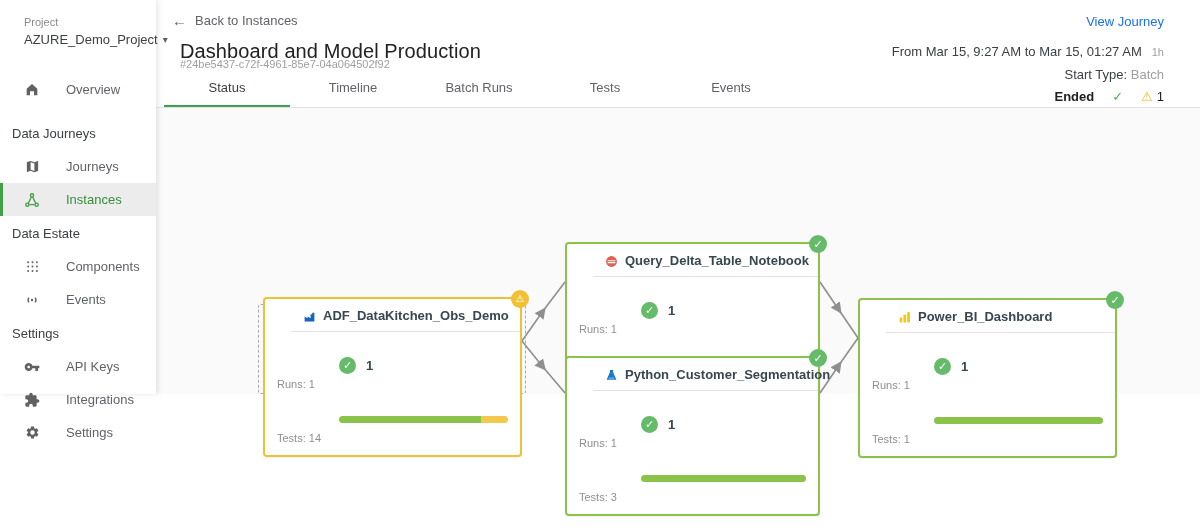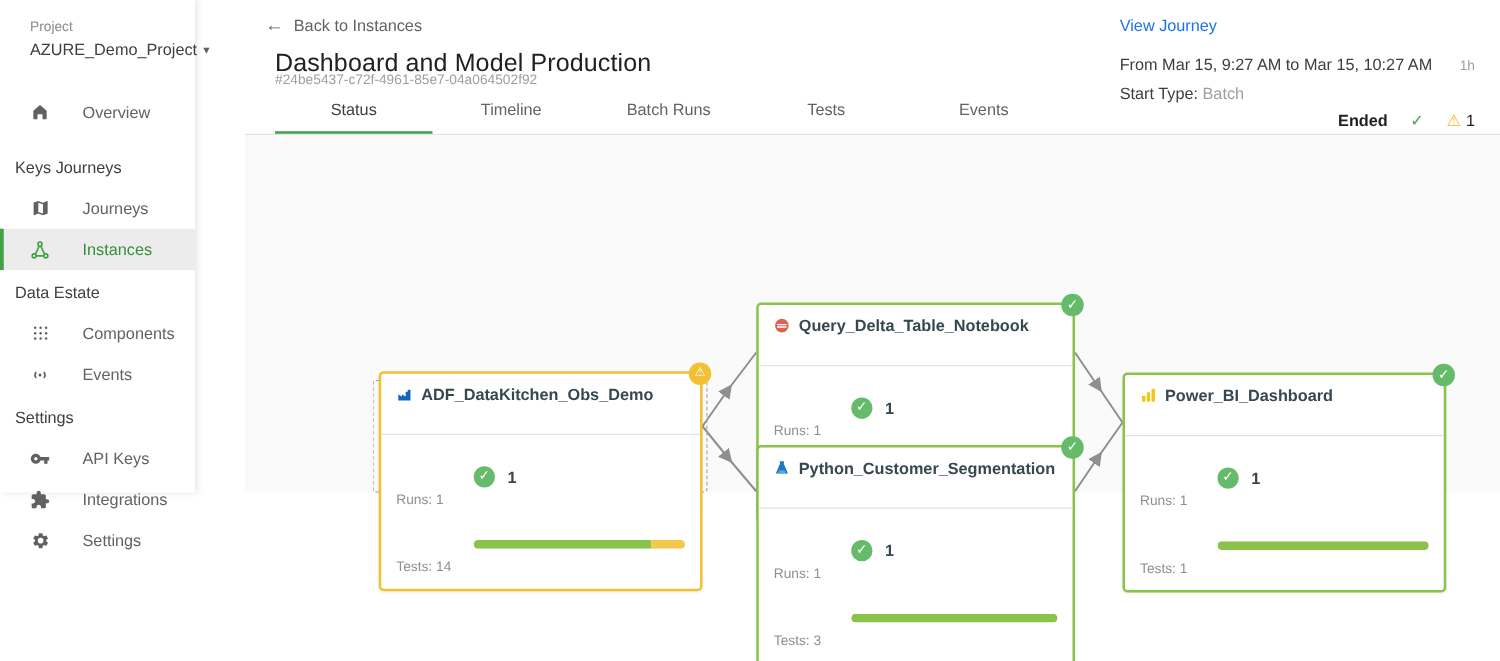--- a/index.html
+++ b/index.html
@@ -1,18 +1,18 @@
 <!DOCTYPE html>
 <html><head>
 <meta charset="utf-8">
 <style>
   * { margin:0; padding:0; box-sizing:border-box; }
   html,body { width:1200px; height:529px; overflow:hidden; background:#fff;
     font-family:"Liberation Sans", sans-serif; -webkit-font-smoothing:antialiased; }
-  .app { display:flex; width:1200px; height:394px;gap:40px; }
+  .app { display:flex; width:1200px; height:394px; }
 
   
   .sidebar { width:156px; height:100%; background:#fff; position:relative; z-index:5;
     box-shadow:2px 0 5px rgba(0,0,0,0.10); flex:0 0 156px; }
   .project-block { padding:16px 10px 0 24px; }
   .project-label { font-size:11px; color:#8a8a8a; margin-bottom:4px; }
   .project-name { font-size:13px; color:#3c4043; font-weight:500; display:flex; align-items:center; gap:5px; cursor:pointer; }
   .caret { font-size:10px; color:#5f6368; }
   .nav { margin-top:26px; }
   .nav-item { display:flex; align-items:center; height:33px; padding-left:24px; gap:26px;
@@ -25,51 +25,51 @@
   .nav-gap { height:10px; }
 
   
   .main { flex:1; display:flex; flex-direction:column; position:relative; background:#fff; }
   .hdr { position:relative; height:71px; }
   .back-link { position:absolute; left:16px; top:12px; font-size:13px; color:#5f6368; display:flex; align-items:center; gap:8px; cursor:pointer; }
   .back-arrow { font-size:15px; color:#5f6368; }
   .page-title { position:absolute; left:24px; top:40px; font-size:20px; color:#212121; font-weight:500; letter-spacing:0.1px; }
   .instance-id { position:absolute; left:24px; top:58px; font-size:11px; color:#9e9e9e; }
 
-  .summary { position:absolute; right:20px; top:12px; }
+  .summary { position:absolute; right:36px; top:12px; text-align:right; }
   .view-journey { font-size:13px; color:#1a73e8; cursor:pointer; }
   .time-row { margin-top:14px; font-size:13px; color:#3c4043; }
-  .duration { color:#9e9e9e; font-size:11px; margin-left:22px; }
+  .duration { color:#9e9e9e; font-size:11px; margin-left:10px; }
   .starttype-row { margin-top:8px; font-size:13px; }
   .starttype-label { color:#3c4043; font-weight:500; }
   .starttype-value { color:#9e9e9e; }
   .ended-row { margin-top:7px; font-size:13px; display:flex; justify-content:flex-end; align-items:center; gap:18px; }
   .ended-label { color:#212121; font-weight:700; }
   .ok-glyph { color:#4caf50; font-size:13px; }
   .warn-wrap { display:flex; align-items:center; gap:4px; color:#212121; }
   .warn-glyph { color:#f2b824; font-size:13px; }
 
   
-  .tabs { display:flex; padding-left:24px; border-bottom:1px solid #e4e4e4; height:37px; }
+  .tabs { display:flex; padding-left:8px; border-bottom:1px solid #e4e4e4; height:37px; }
   .tab { width:126px; text-align:center; font-size:13px; color:#5f6368; line-height:34px;
     cursor:pointer; position:relative; }
   .tab.active { color:#3c4043; font-weight:500; }
   .tab.active::after { content:""; position:absolute; left:0; right:0; bottom:0; height:2px; background:#3ca14a; }
 
   
   .canvas { position:relative; flex:1; background:#fafafa; }
   .edges { position:absolute; inset:0; }
 
   .dashed-outline { position:absolute; left:102px; top:196px; width:268px; height:90px;
     border:1px dashed #a8a8a8; border-radius:3px; background:transparent; }
 
   .node { position:absolute; background:#fff; border-radius:4px; box-shadow:0 1px 2px rgba(0,0,0,0.06); cursor:pointer; }
   .node.warning { border:2px solid #f2c033; }
   .node.success { border:2px solid #8bc34a; }
-  .node-head { display:flex; align-items:center; gap:7px; padding:9px 12px 24px 12px; border-bottom:1px solid #e3e3e3; }
+  .node-head { display:flex; align-items:flex-end; gap:7px; padding:9px 12px 8px 12px; border-bottom:1px solid #e3e3e3;margin-left:26px; }
   .node-title { font-size:13px; font-weight:700; color:#37474f; white-space:nowrap; }
   .node-body { padding:8px 12px 11px 12px; }
   .nrow { display:flex; align-items:center; margin-top:4px; }
   .nrow:first-child { margin-top:0; }
   .nlabel { font-size:11px; color:#8f8f8f; width:62px; flex:0 0 62px;margin-top:38px; }
   .check-circle { width:17px; height:17px; border-radius:50%; background:#66bb6a; color:#fff;
     font-size:11px; line-height:17px; text-align:center; flex:0 0 17px; }
   .runs-count { margin-left:10px; font-size:13px; font-weight:700; color:#37474f; }
   .tbar { height:7px; border-radius:4px; overflow:hidden; display:flex; flex:1; margin:2px 0; }
   .tbar .seg-green { background:#8bc34a; height:100%; }
@@ -101,21 +101,21 @@
       <div class="nav-item">
         <span class="nicon">
           <svg width="16" height="16" viewBox="0 0 24 24" fill="currentColor">
               <path d="M12 3L4 10v10h5v-6h6v6h5V10z"></path>
             </svg>
         </span>
         <span>Overview</span>
       </div>
 
       <div class="nav-gap"></div>
-      <div class="nav-section-title">Keys Journeys</div>
+      <div class="nav-section-title">Data Journeys</div>
       <div class="nav-item">
         <span class="nicon">
           <svg width="15" height="15" viewBox="0 0 24 24" fill="currentColor">
               <path d="M20.5 3l-.16.03L15 5.1 9 3 3.36 4.9c-.21.07-.36.25-.36.48V20.5c0 .28.22.5.5.5l.16-.03L9 18.9l6 2.1 5.64-1.9c.21-.07.36-.25.36-.48V3.5c0-.28-.22-.5-.5-.5zM15 19l-6-2.11V5l6 2.11V19z"></path>
             </svg>
         </span>
         <span>Journeys</span>
       </div>
       <div class="nav-item active">
         <span class="nicon">
@@ -189,21 +189,21 @@
       <div class="back-link">
         <span class="back-arrow">←</span>
         <span>Back to Instances</span>
       </div>
       <div class="page-title">Dashboard and Model Production</div>
       <div class="instance-id">#24be5437-c72f-4961-85e7-04a064502f92</div>
 
       <div class="summary">
         <div><span class="view-journey">View Journey</span></div>
         <div class="time-row">
-          <span>From Mar 15, 9:27 AM to Mar 15, 10:27 AM</span><span class="duration">1h</span>
+          <span>From Mar 15, 9:27 AM to Mar 15, 01:27 AM</span><span class="duration">1h</span>
         </div>
         <div class="starttype-row">
           <span class="starttype-label">Start Type:</span>
           <span class="starttype-value">Batch</span>
         </div>
         <div class="ended-row">
           <span class="ended-label">Ended</span>
           <span class="ok-glyph">✓</span>
           <span class="warn-wrap">
             <span class="warn-glyph">⚠</span>

